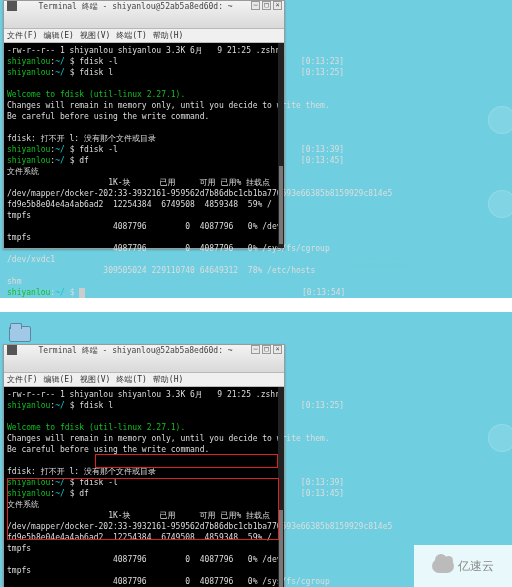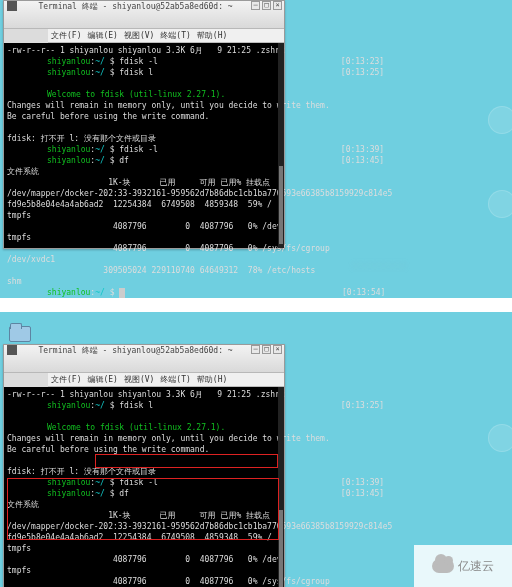--- a/index.html
+++ b/index.html
@@ -61,21 +61,20 @@
   .menubar {
     height: 14px;
     background: #f0f0f0;
     border-bottom: 1px solid #bcbcbc;
     display: flex;
     align-items: center;
     font-size: 8px;
     color: #333;
     padding: 0 3px;
     gap: 6px;
-    margin-left: 44px;
   }
 
   .term-body {
     background: #000;
     color: #ccc;
     padding: 2px 3px 2px 3px;
     line-height: 11px;
     font-size: 8px;
     position: relative;
     height: 205px;
@@ -86,21 +85,21 @@
     width: 6px;
     background: #222;
   }
   .term-body .scrollbar .thumb {
     position: absolute;
     left: 1px; right: 1px;
     background: #777;
   }
 
   .line { white-space: pre; }
-  .green { color: #11c020; margin-left: 40px; }
+  .green { color: #11c020; }
   .cyan  { color: #11c7c7; }
   .white { color: #ddd; }
   .caret {
     display: inline-block;
     width: 6px; height: 10px;
     background: #ccc;
     vertical-align: middle;
   }
   .redbox1 {
     position: absolute;

